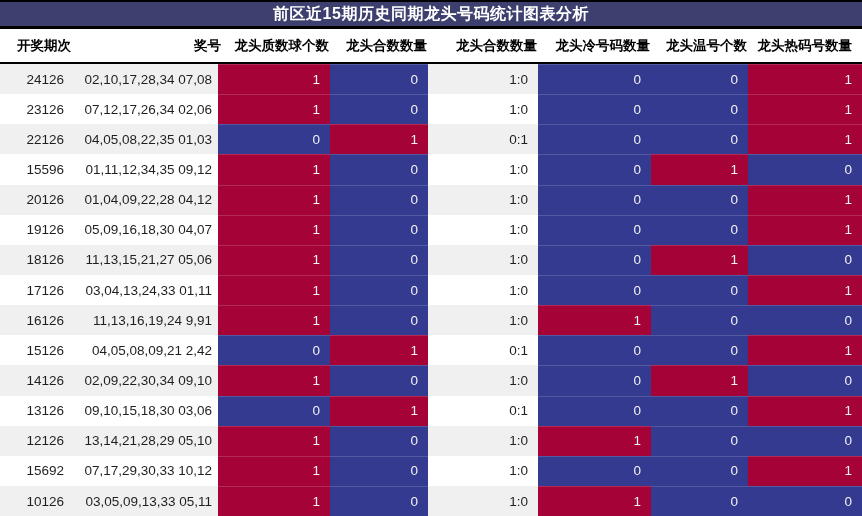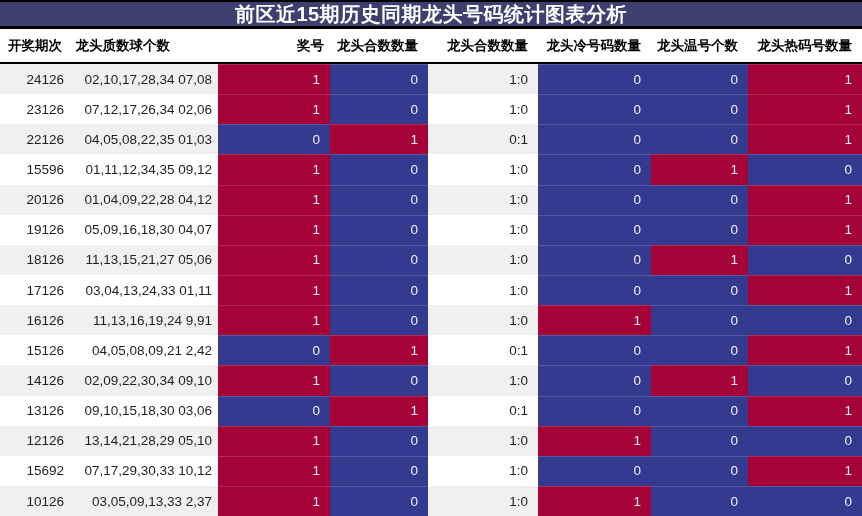--- a/index.html
+++ b/index.html
@@ -8,21 +8,21 @@
     display: flex; flex-direction: column;
     font-family: "Liberation Sans", "DejaVu Sans", sans-serif;
     background: #ffffff; overflow: hidden;
   }
   .title-bar {
     height: 24px; flex: 0 0 24px;
     background: var(--title-bg, #3d3f6e);
     border-top: 2px solid #000;
     border-bottom: 3px solid #000;
     color: var(--title-text, #ffffff);
-    font-weight: bold; font-size: 20px;
+    font-weight: bold; font-size: 16px;
     display: flex; align-items: center; justify-content: center;
     letter-spacing: 0.5px;
   }
   .header-row {
     height: 33px; flex: 0 0 33px;
     border-bottom: 2px solid #000;
     display: flex; align-items: center;
     font-weight: bold; font-size: 13.5px; color: #000;
     background: #ffffff;
   }
@@ -35,38 +35,38 @@
     box-sizing: border-box; white-space: nowrap; overflow: hidden;
   }
   .w1 { width: 68px;  padding-right: 4px; }
   .w2 { width: 150px; padding-right: 6px; }
   .w3 { width: 112px; padding-right: 10px; }
   .w4 { width: 98px;  padding-right: 10px; }
   .w5 { width: 110px; padding-right: 10px; }
   .w6 { width: 113px; padding-right: 10px; }
   .w7 { width: 97px;  padding-right: 10px; }
   .w8 { flex: 1 1 auto; padding-right: 10px; }
-  .hc.w1 { justify-content: flex-start; padding-left: 8px; }
+  .hc.w1 { justify-content: flex-start; padding-left: 8px; margin-left: 9px; }
   .colored {
     color: var(--cell-text, #f2f2f2);
     box-shadow: inset 0 1px 0 rgba(255,255,255,0.16);
   }
   .red  { background: var(--one,  #a50238); }
   .blue { background: var(--zero, #333a8f); }
 </style>
 </head>
 <body>
 
 <div class="app">
   <div class="title-bar">前区近15期历史同期龙头号码统计图表分析</div>
 
   <div class="header-row">
     <div class="hc w1">开奖期次</div>
+    <div class="hc w2">奖号</div>
     <div class="hc w3">龙头质数球个数</div>
-    <div class="hc w2">奖号</div>
     <div class="hc w4">龙头合数数量</div>
     <div class="hc w5">龙头合数数量</div>
     <div class="hc w6">龙头冷号码数量</div>
     <div class="hc w7">龙头温号个数</div>
     <div class="hc w8">龙头热码号数量</div>
   </div>
 
   <div class="rows" id="rows">
   <div class="row">
     <div class="c w1">24126</div>
@@ -217,21 +217,21 @@
     <div class="c w3 colored red">1</div>
     <div class="c w4 colored blue">0</div>
     <div class="c w5">1:0</div>
     <div class="c w6 colored blue">0</div>
     <div class="c w7 colored blue">0</div>
     <div class="c w8 colored red">1</div>
   </div>
 
   <div class="row">
     <div class="c w1">10126</div>
-    <div class="c w2">03,05,09,13,33 2,37</div>
+    <div class="c w2">03,05,09,13,33 05,11</div>
     <div class="c w3 colored red">1</div>
     <div class="c w4 colored blue">0</div>
     <div class="c w5">1:0</div>
     <div class="c w6 colored red">1</div>
     <div class="c w7 colored blue">0</div>
     <div class="c w8 colored blue">0</div>
   </div>
 </div>
 </div>
 

